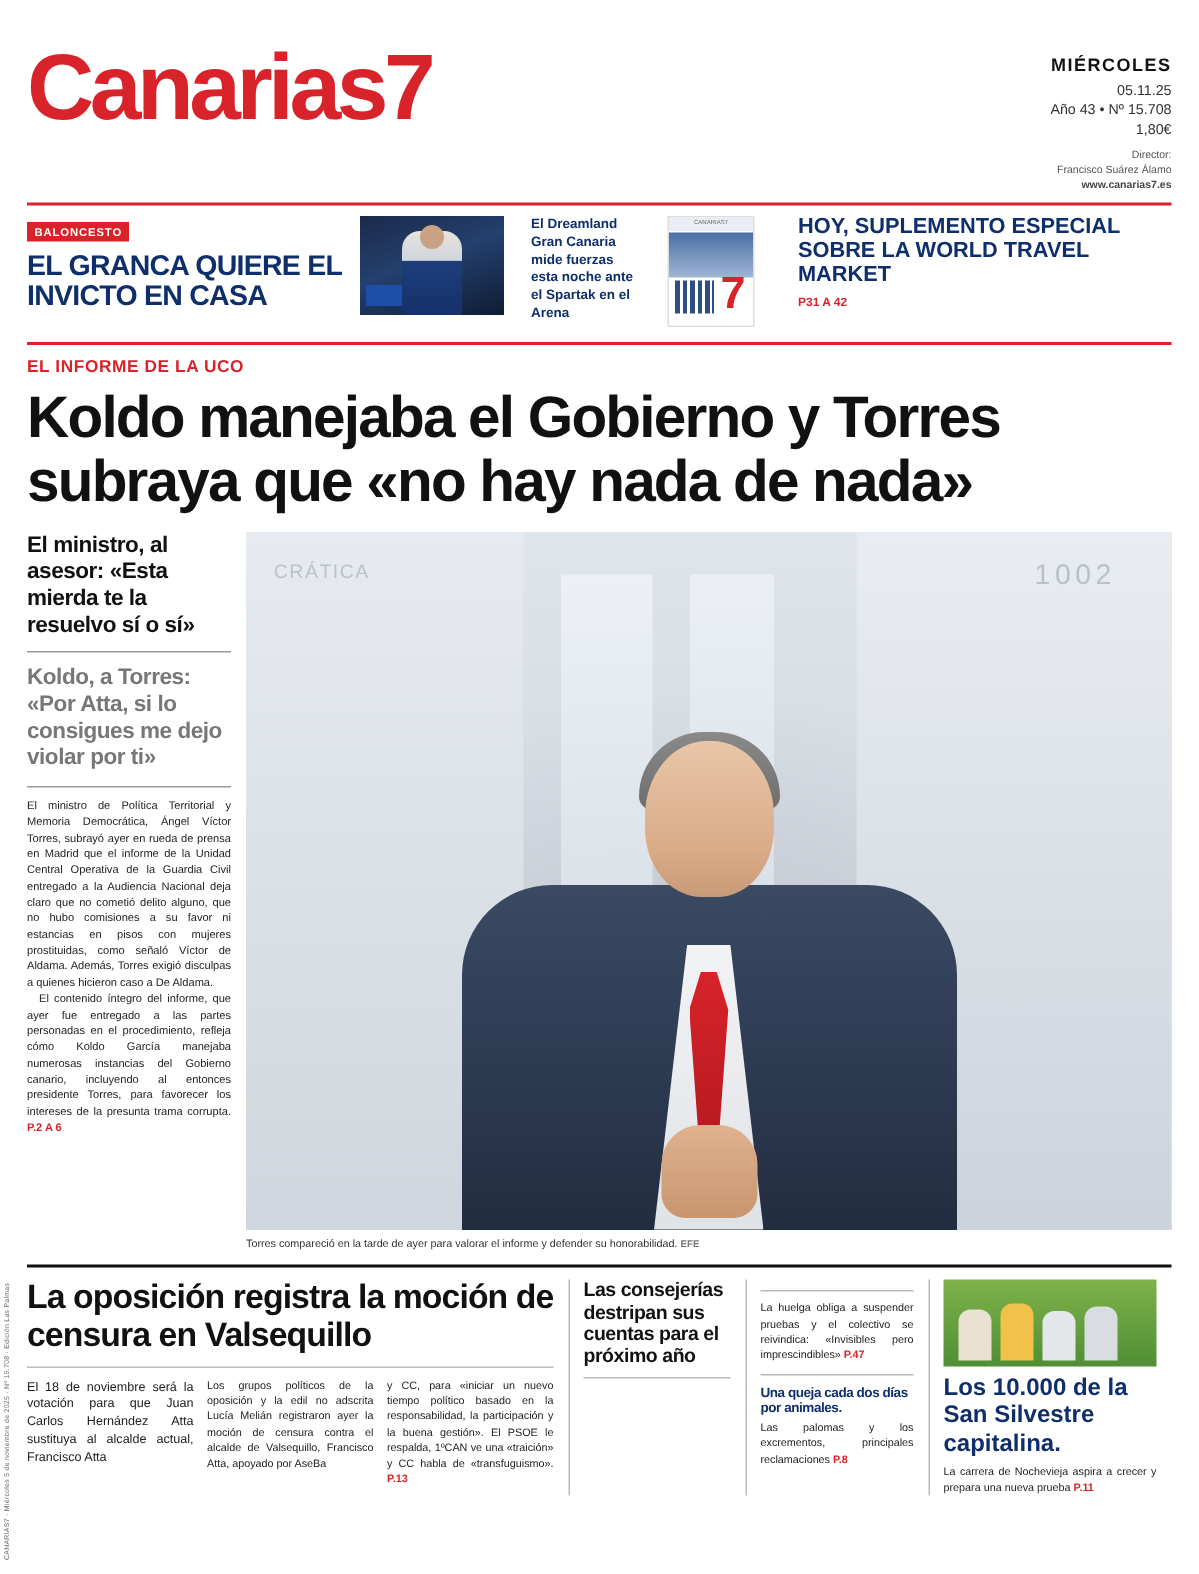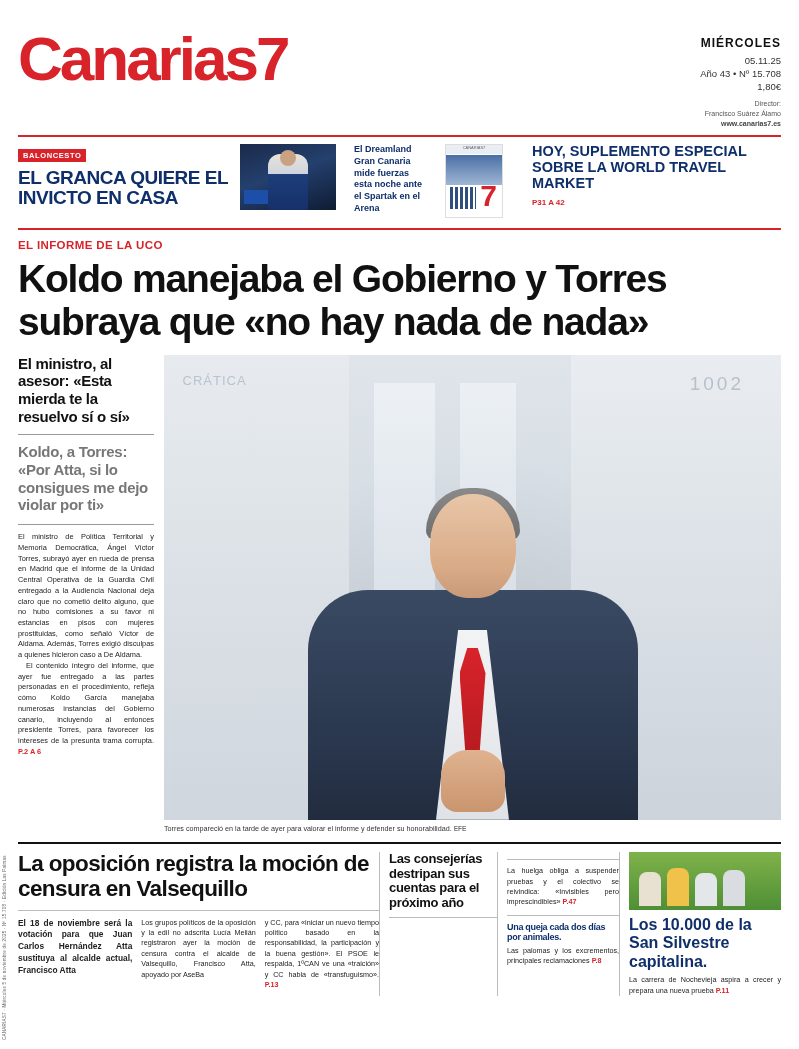--- a/index.html
+++ b/index.html
@@ -161,32 +161,32 @@
     width:64px; height:62px; border-radius:26px 26px 16px 16px;
     background:linear-gradient(180deg,#e0b28f,#c9956f);
   }
   .photo-cap {
     font-size:7.2px; color:#333; margin-top:4px; line-height:1.3;
   }
   .photo-cap .credit { color:#777; font-weight:bold; font-size:6.5px; }
 
   
   .bottom { display:flex; margin-top: 9px; border-top:2px solid #111; padding-top:8px; }
-  .b-col { }
+  .b-col { padding-right:10px; }
   .b1 { width: 362px; flex:0 0 362px; border-right:1px solid #bbb; }
   .b2 { width: 118px; flex:0 0 118px; padding-left:9px; border-right:1px solid #bbb; }
   .b3 { width: 122px; flex:0 0 122px; padding-left:9px; border-right:1px solid #bbb; }
   .b4 { flex:1; padding-left:9px; }
   .b1 h2 {
     margin:0; font-size:22.5px; line-height:1.1; font-weight:bold; letter-spacing:-0.6px; color:#111;
   }
   .b1-rule { border-top:1px solid #bbb; margin:8px 0 7px 0; }
   .b1-cols { display:flex; gap:9px; }
   .b1-cols .c { flex:1; font-size:7.2px; line-height:1.45; text-align:justify; color:#222;}
-  .b1-cols .c.lead { font-size:8.4px; line-height:1.4; font-weight:bold; }
+  .b1-cols .c.lead { font-size:8.4px; line-height:1.4; font-weight:normal; }
   .b2 h3, .b3 h3 { margin:0; font-size:13px; line-height:1.12; font-weight:bold; color:#111; letter-spacing:-0.3px;}
   .small-rule { border-top:1px solid #bbb; margin:7px 0 6px 0; }
   .b2 p, .b3 p { margin:0; font-size:7.2px; line-height:1.45; text-align:justify; color:#222; }
   .pg { color:#d8232a; font-weight:bold; }
   .b4-img { width:100%; height:58px; background:linear-gradient(180deg,#7fb24a,#4f8f35); position:relative; overflow:hidden;}
   .b4-img .p1 { position:absolute; left:10px; bottom:4px; width:22px; height:34px; background:#e8e1d2; border-radius:8px 8px 0 0;}
   .b4-img .p2 { position:absolute; left:38px; bottom:4px; width:22px; height:38px; background:#f0c24a; border-radius:8px 8px 0 0;}
   .b4-img .p3 { position:absolute; left:66px; bottom:4px; width:22px; height:33px; background:#e4e7ea; border-radius:8px 8px 0 0;}
   .b4-img .p4 { position:absolute; left:94px; bottom:4px; width:22px; height:36px; background:#d9dde2; border-radius:8px 8px 0 0;}
   .b4 h3 { margin:6px 0 0 0; font-size:16px; line-height:1.15; font-weight:bold; color:#0f2f6b;}

